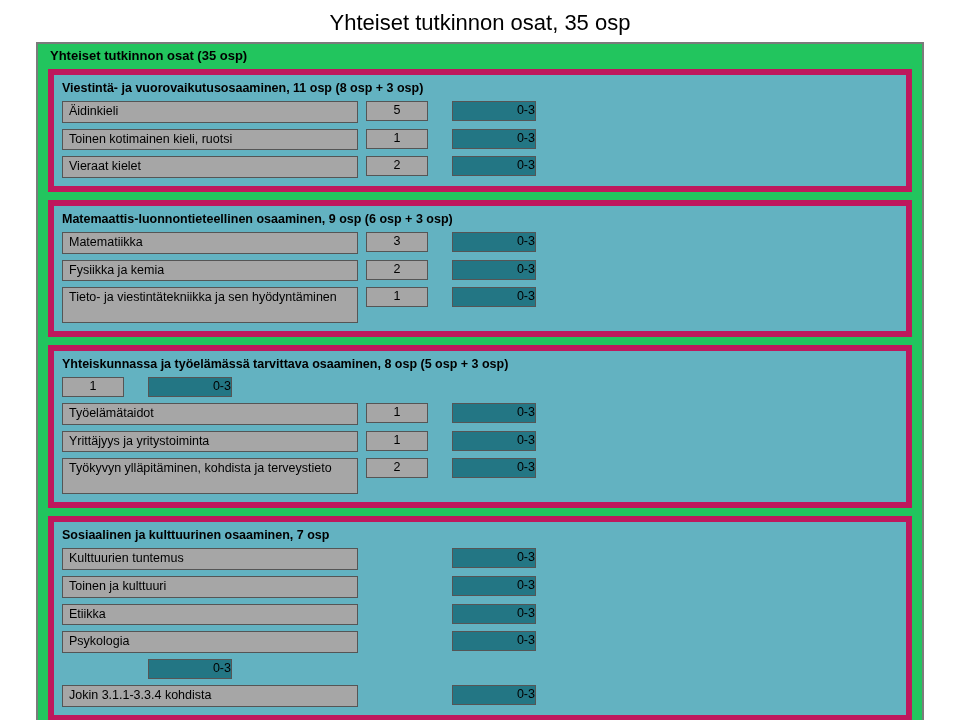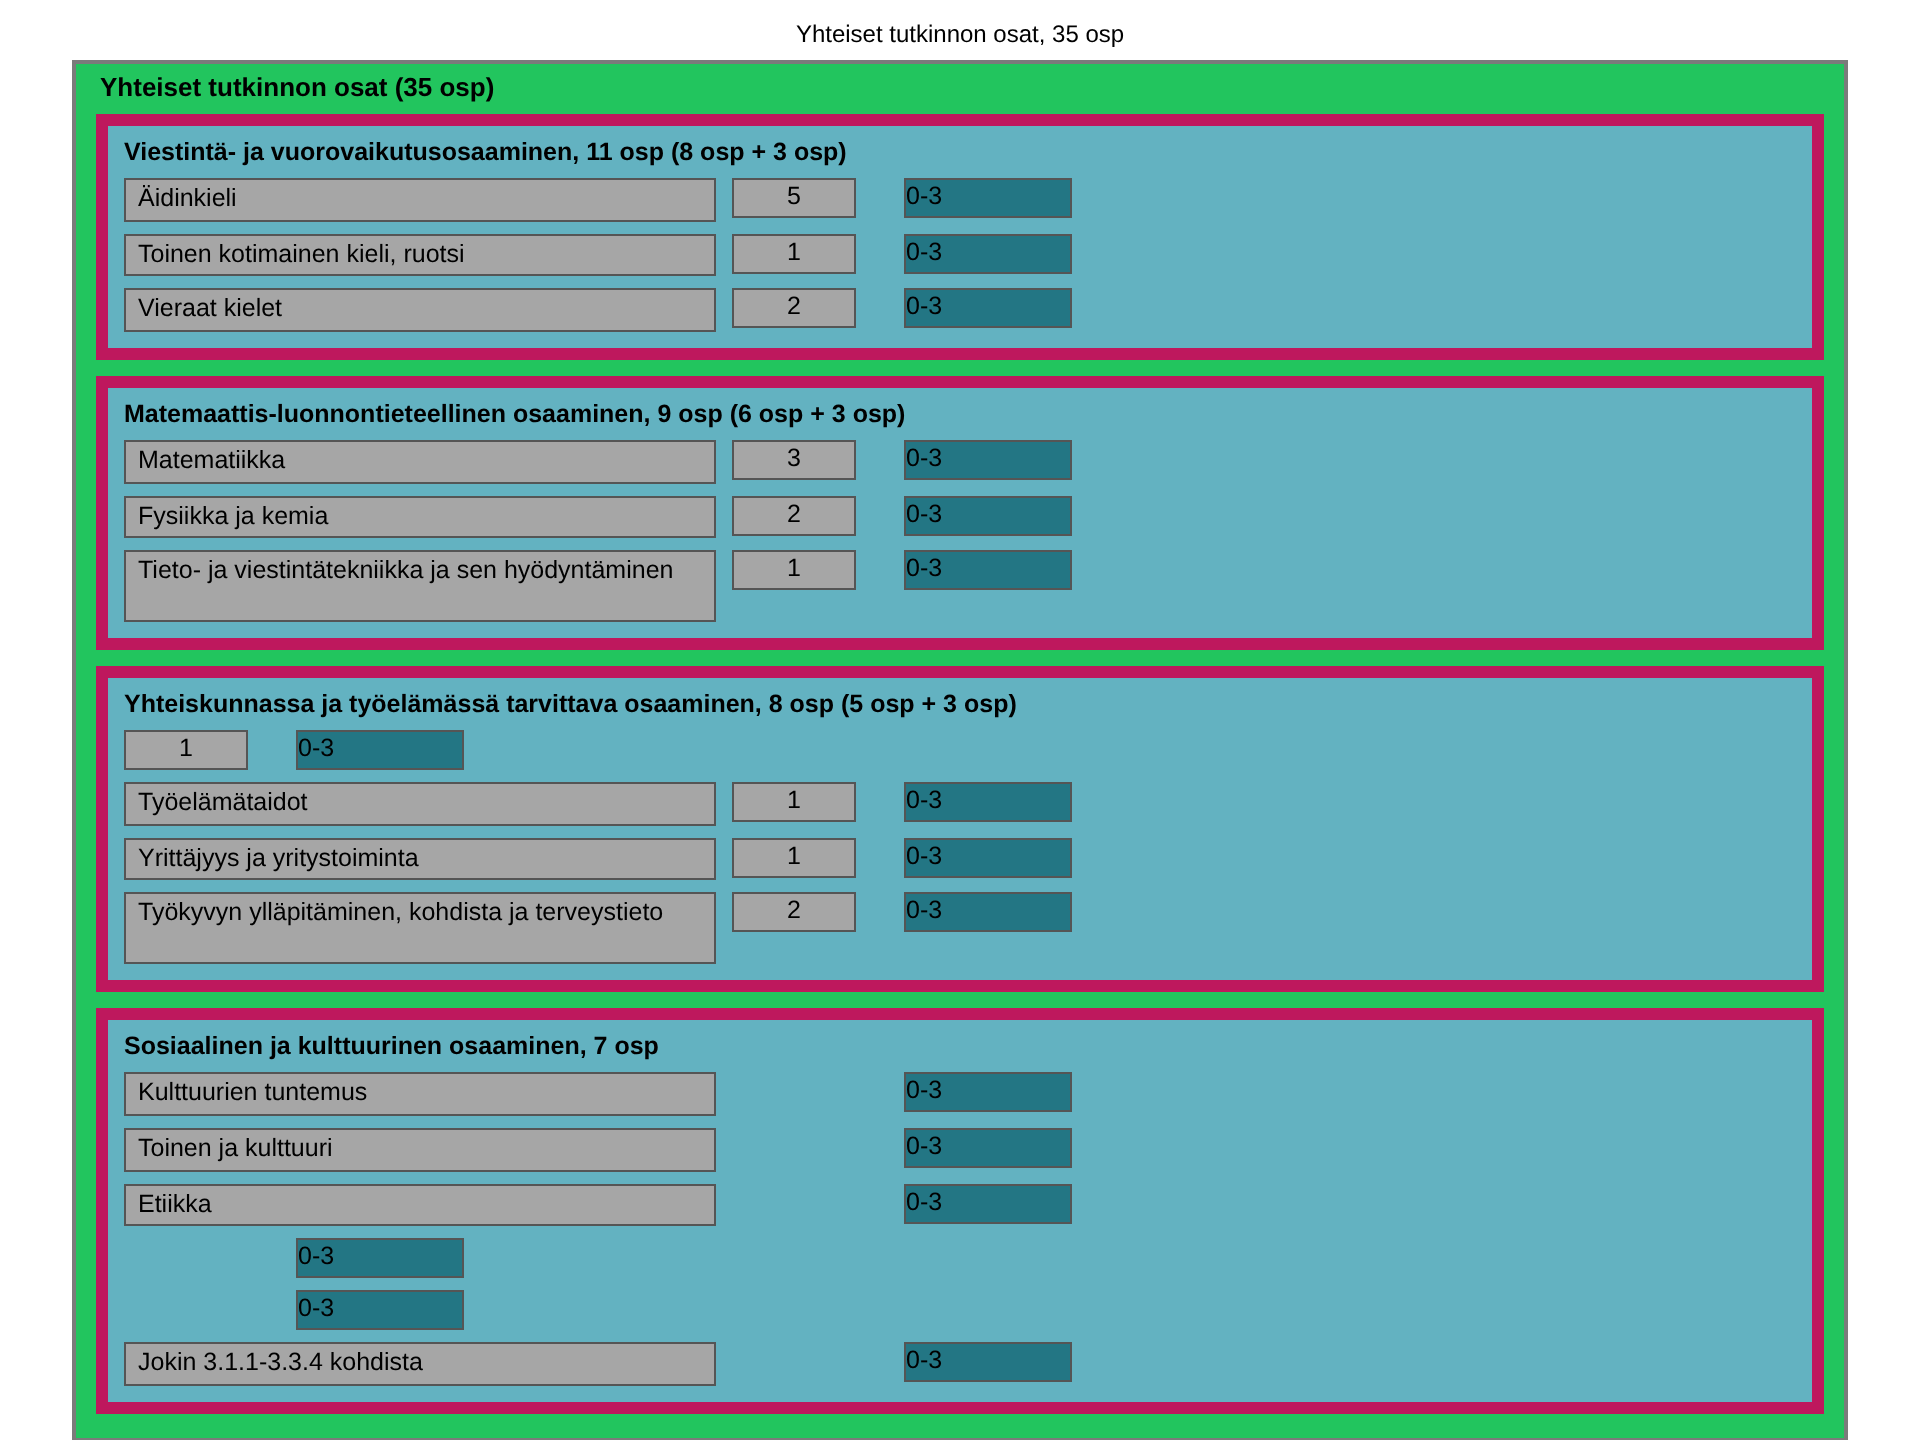--- a/index.html
+++ b/index.html
@@ -5,21 +5,21 @@
   * { box-sizing: border-box; margin: 0; padding: 0; }
   body {
     font-family: Arial, Helvetica, sans-serif;
     background: #fff;
     width: 960px;
     height: 720px;
     position: relative;
   }
   .page-title {
     text-align: center;
-    font-size: 12px;
+    font-size: 22px;
     padding: 10px 0 6px 0;
     font-weight: normal;
   }
   .outer {
     margin: 0 36px 0 36px;
     border: 2px solid #7b7b7b;
     background: #22c55e;
     padding: 0 10px 12px 10px;
   }
   .outer-title {
@@ -66,21 +66,21 @@
     line-height: 17px;
     margin-right: 24px;
     flex-shrink: 0;
   }
   .range-box {
     width: 84px;
     height: 20px;
     background: #237684;
     border: 1.5px solid #555;
     font-size: 12.5px;
-    text-align: left;
+    text-align: right;
     line-height: 17px;
     color: #000;
     flex-shrink: 0;
   }
   .val-spacer {
     width: 62px;
     margin-right: 24px;
     flex-shrink: 0;
   }
 </style>
@@ -161,20 +161,21 @@
           <div class="name-box">Toinen ja kulttuuri</div>
           <div class="val-spacer"></div>
           <div class="range-box">0-3</div>
         </div>
         <div class="row">
           <div class="name-box">Etiikka</div>
           <div class="val-spacer"></div>
           <div class="range-box">0-3</div>
         </div>
         <div class="row">
+          <div class="name-box">Psykologia</div>
           <div class="val-spacer"></div>
           <div class="range-box">0-3</div>
         </div>
         <div class="row">
           <div class="val-spacer"></div>
           <div class="range-box">0-3</div>
         </div>
         <div class="row">
           <div class="name-box">Jokin 3.1.1-3.3.4 kohdista</div>
           <div class="val-spacer"></div>

